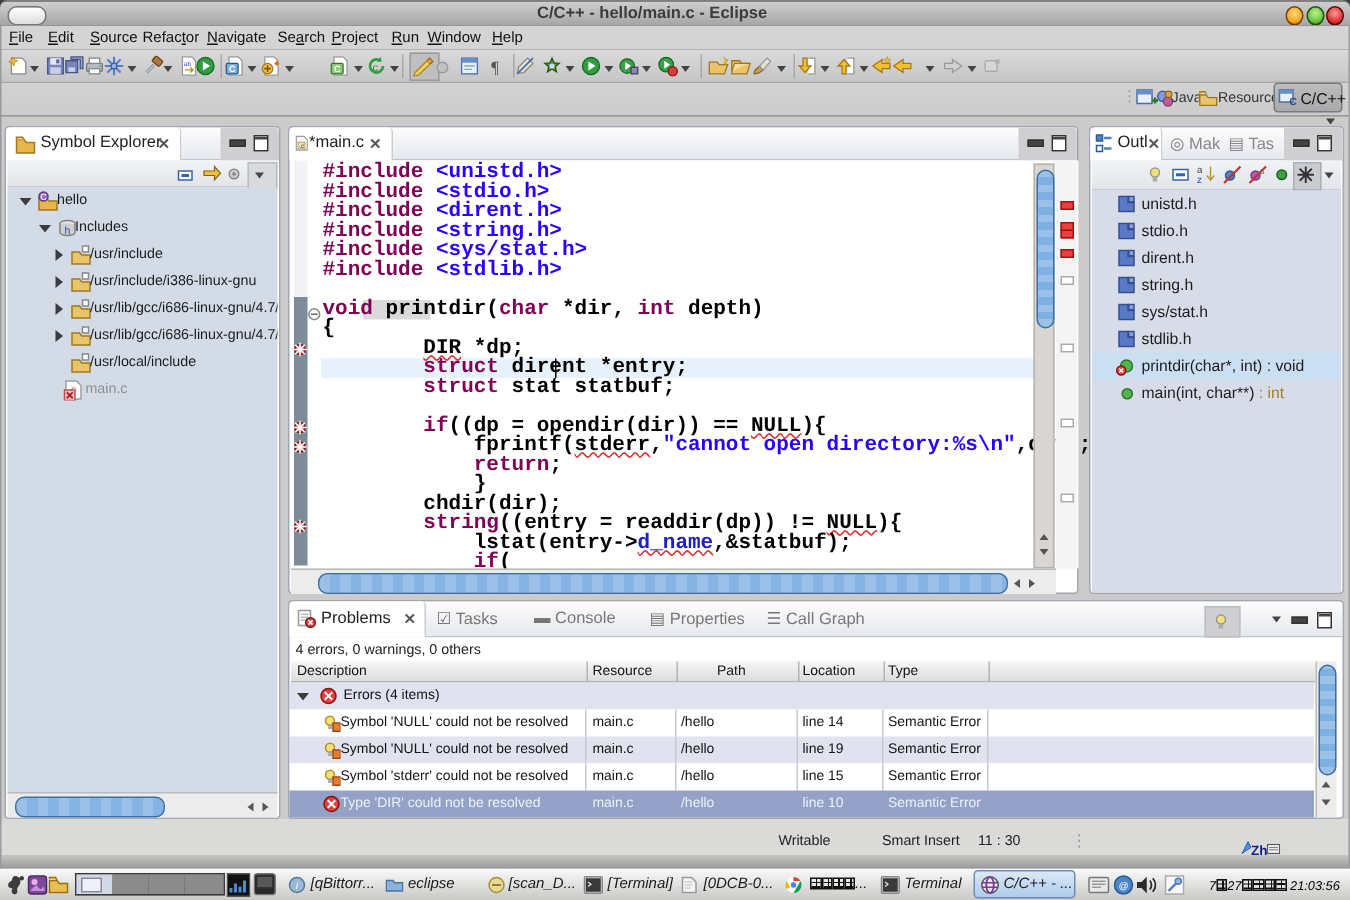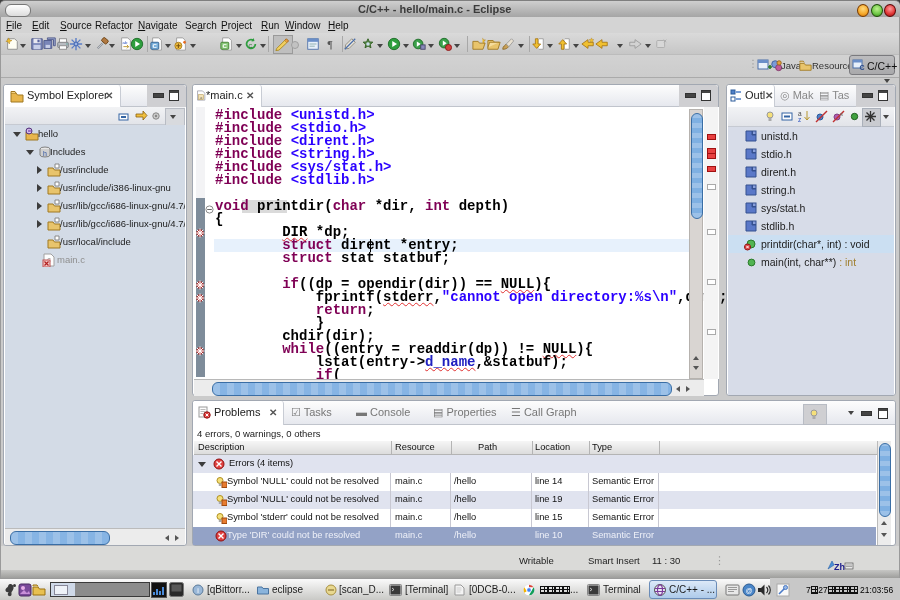--- a/index.html
+++ b/index.html
@@ -46,22 +46,22 @@
 .sbthumbv{position:absolute;border-radius:6px;border:1px solid #3a6ea5;
  background:repeating-linear-gradient(0deg,#9cc1e8 0 5px,#7fb0e2 5px 10px),linear-gradient(90deg,#cfe3f6,#6da3dc);}
 .sbthumbh{position:absolute;border-radius:6px;border:1px solid #3a6ea5;
  background:repeating-linear-gradient(90deg,#9cc1e8 0 7px,#86b4e4 7px 14px);}
 .tri{position:absolute;width:0;height:0;}
 
 .cell{position:absolute;font-size:9.3px;color:#111;top:3px;white-space:nowrap;}
 .prow{position:absolute;left:0;width:683px;height:18px;}
 .colline{position:absolute;top:0;width:1px;height:100%;background:#c8c8d2;}
 
-#taskbar{position:absolute;left:0;top:578px;width:770px;height:22px;
- background:linear-gradient(#fafafa,#c9c9c6);border-top:1px solid #9a9a9a;box-sizing:border-box;}
+#taskbar{position:absolute;left:0;top:578px;width:900px;height:22px;
+ background:linear-gradient(#fafafa,#c9c9c6);border-top:1px solid #9a9a9a;box-sizing:border-box;font-style:italic;}
 #taskbar .tbt{position:absolute;top:5px;font-size:10px;color:#1a1a1a;white-space:nowrap;}
 .cjk{display:inline-block;width:7.5px;height:7.5px;margin:0;vertical-align:-0.5px;
  border:1px solid #111;box-sizing:border-box;
  background:linear-gradient(#0000 2px,#111 2px,#111 3px,#0000 3px,#0000 5px,#111 5px,#111 6px,#0000 6px),linear-gradient(90deg,#0000 3px,#111 3px,#111 4px,#0000 4px);}
 .icon16{position:absolute;width:14px;height:14px;}
 </style>
 </head>
 <body>
 <div id="win">
   <div id="title">
@@ -448,21 +448,21 @@
 {
         <span class="wavy">DIR</span> *dp;
         <b class="kw">struct</b> dirent *entry;
         <b class="kw">struct</b> stat statbuf;
 
         <b class="kw">if</b>((dp = opendir(dir)) == <span class="wavy">NULL</span>){
             fprintf(<span class="wavy">stderr</span>,<span class="str">"cannot open directory:%s\n"</span>,dir);
             <b class="kw">return</b>;
             }
         chdir(dir);
-        <b class="kw">while</b>((entry = readdir(dp)) != <span class="wavy">NULL</span>){
+        <b class="kw">string</b>((entry = readdir(dp)) != <span class="wavy">NULL</span>){
             lstat(entry-&gt;<span class="wavy" style="color:#2020c0">d_name</span>,&amp;statbuf);
             <b class="kw">if</b>(</div>
 
     <div class="a" style="left:496px;top:24px;width:14px;height:270px;background:#d9d5d2;border:1px solid #b6b2ae;box-sizing:border-box;">
       <div class="sbthumbv" style="left:1px;top:3px;width:10px;height:104px;"></div>
       <div class="tri" style="left:3px;top:246px;border-left:3.5px solid transparent;border-right:3.5px solid transparent;border-bottom:4px solid #555;"></div>
       <div class="tri" style="left:3px;top:256px;border-left:3.5px solid transparent;border-right:3.5px solid transparent;border-top:4px solid #555;"></div>
     </div>
     <div class="a" style="left:511px;top:22px;width:14px;height:272px;background:#f4f4f4;">
       <div class="a" style="left:3px;top:27px;width:7px;height:4px;background:#e84040;border:1px solid #a01010;"></div>

